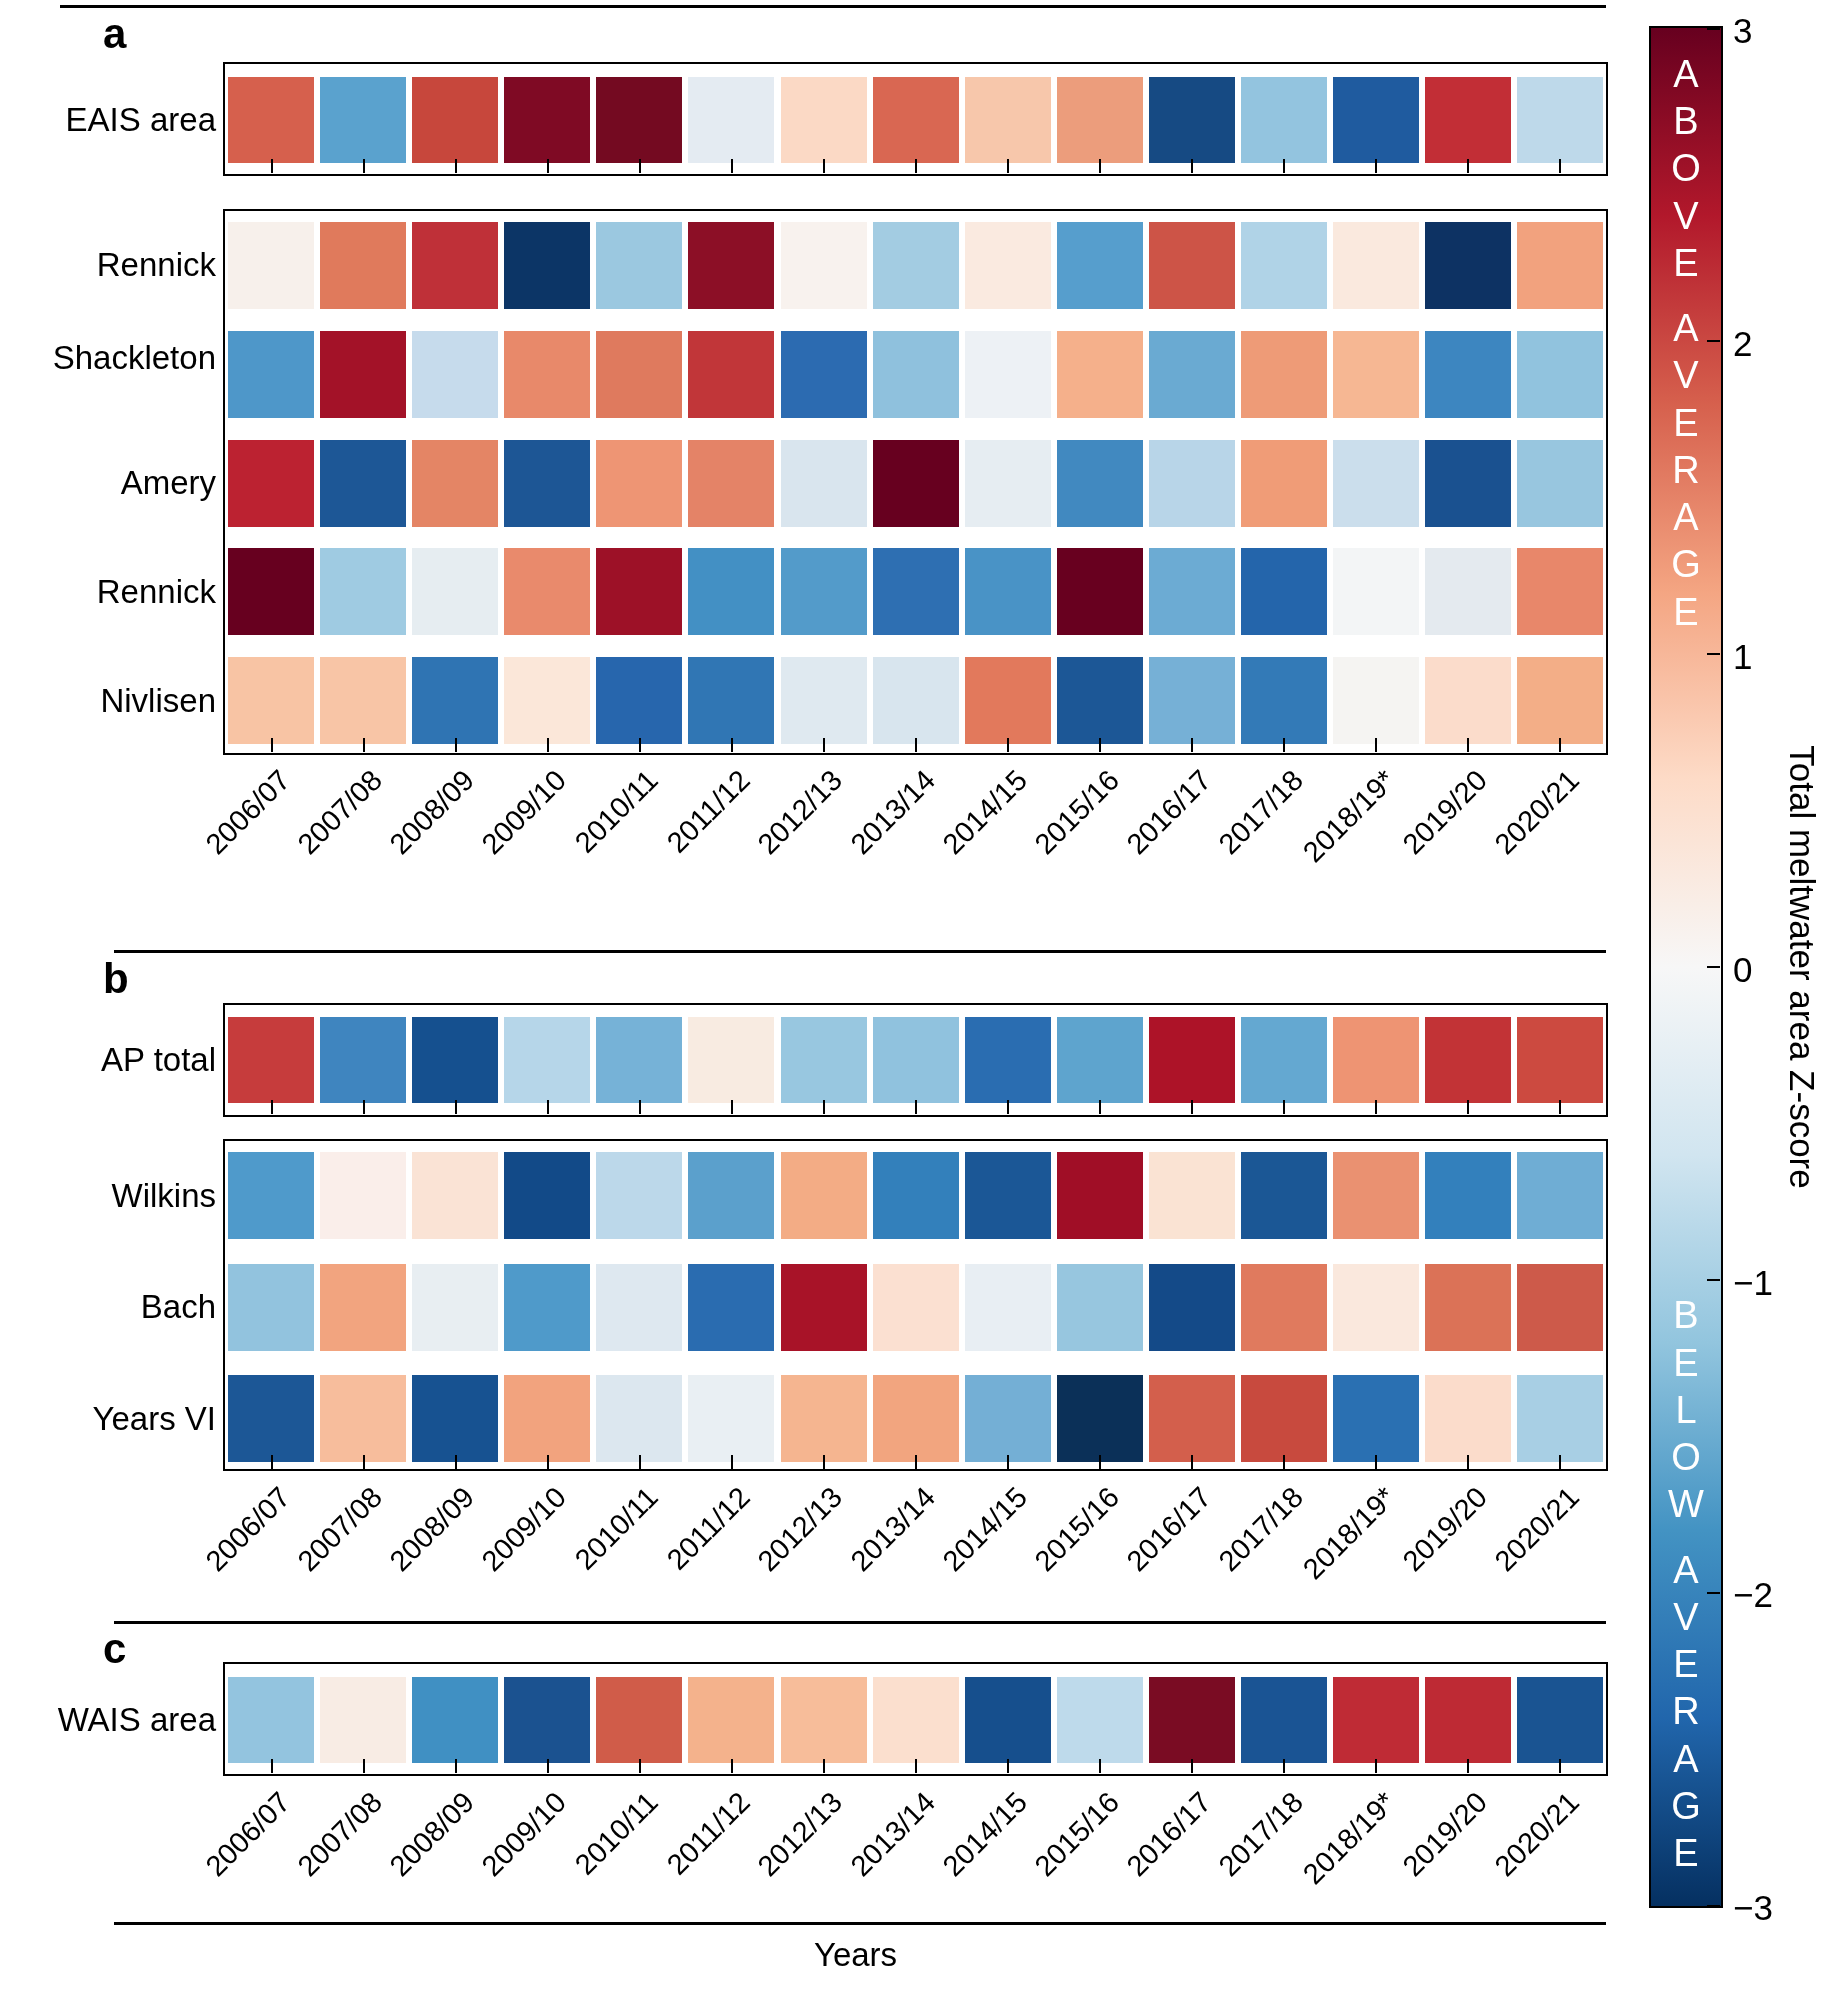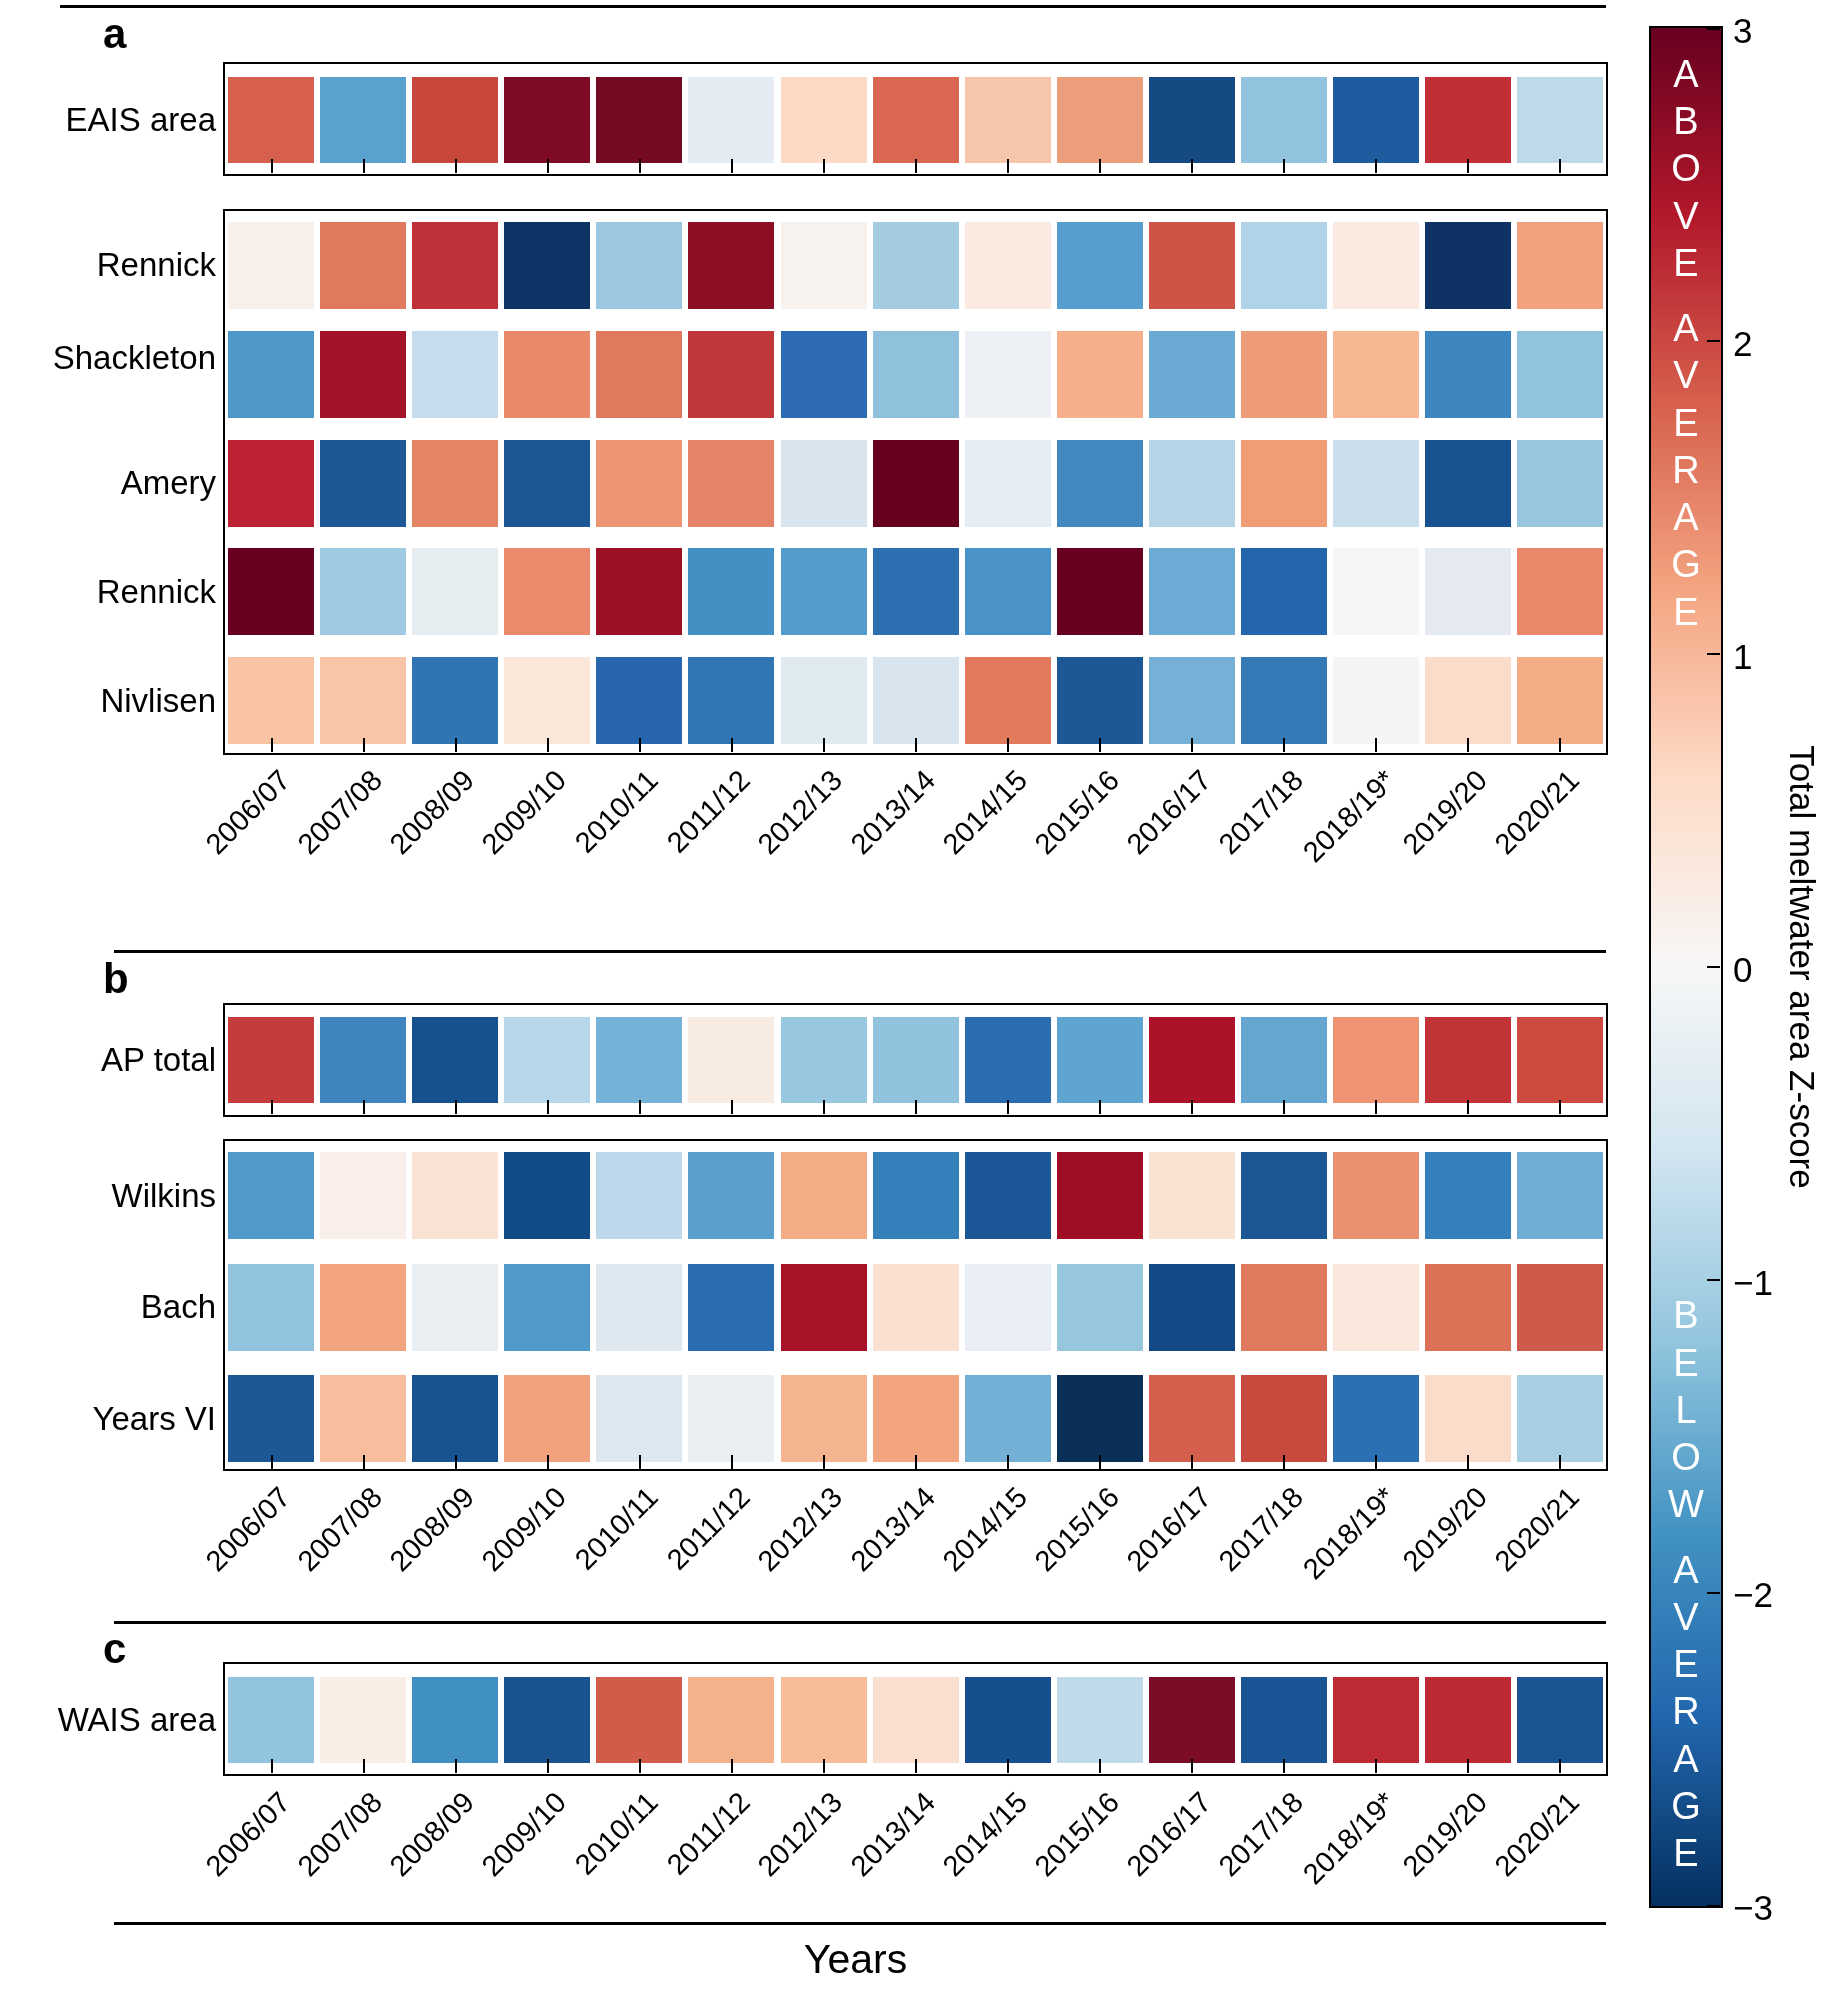--- a/index.html
+++ b/index.html
@@ -6,21 +6,21 @@
   .figure{position:relative;width:1844px;height:1995px;background:#ffffff;
           font-family:"Liberation Sans", sans-serif;color:#000;overflow:hidden;}
   .sep{position:absolute;height:3px;background:#000;}
   .panel-letter{position:absolute;font-size:42px;font-weight:bold;line-height:1;}
   .axes{position:absolute;border:2.4px solid #000;box-sizing:border-box;background:#fff;}
   .cell{position:absolute;}
   .tick{position:absolute;width:1.8px;background:#000;}
   .rowlabel{position:absolute;left:0;width:216px;text-align:right;font-size:33px;line-height:1;}
   .xlabel{position:absolute;font-size:29px;white-space:nowrap;transform-origin:100% 0;
           transform:rotate(-45deg);line-height:1;}
-  .years{position:absolute;font-size:41px;text-align:center;}
+  .years{position:absolute;font-size:33px;text-align:center;}
   .cbar{position:absolute;border:2.4px solid #000;box-sizing:border-box;}
   .cbar-tickmark{position:absolute;height:2.4px;background:#000;}
   .cbar-ticklabel{position:absolute;font-size:35px;line-height:1;}
   .cbar-letter{position:absolute;color:#ffffff;font-size:38px;line-height:1;text-align:center;}
   .cbar-label{position:absolute;font-size:35px;white-space:nowrap;
               transform:translate(-50%,-50%) rotate(90deg);}
 </style>
 </head>
 <body>
 

